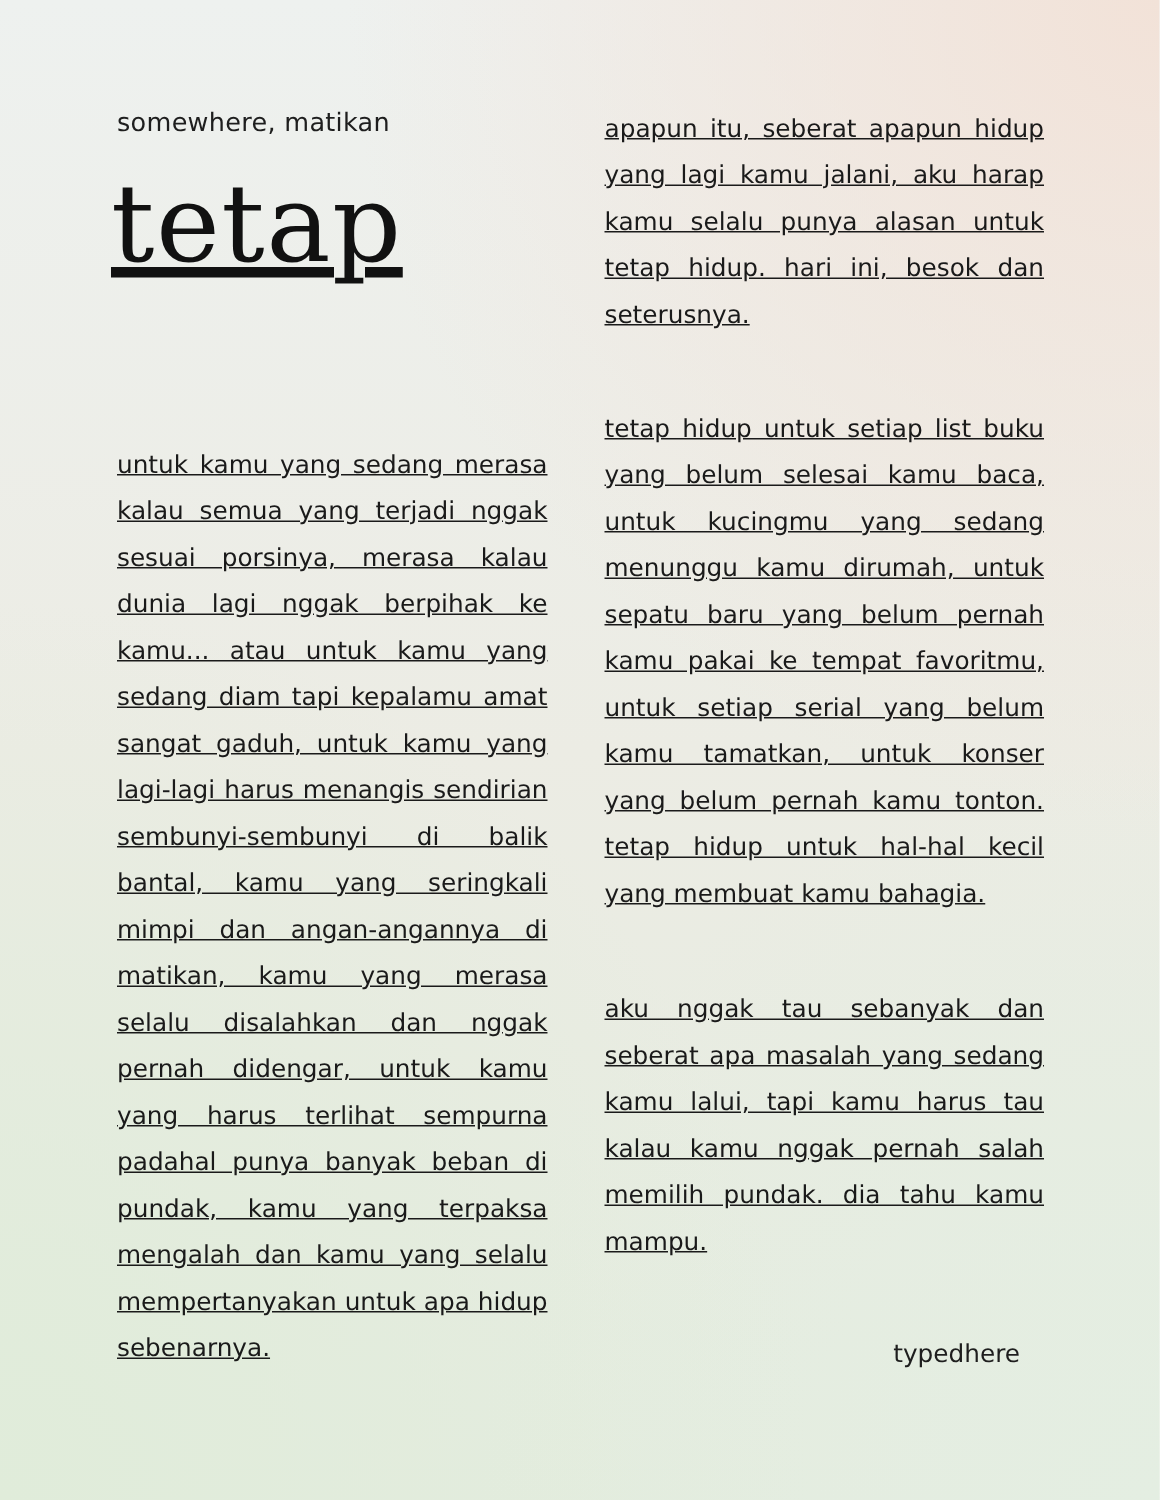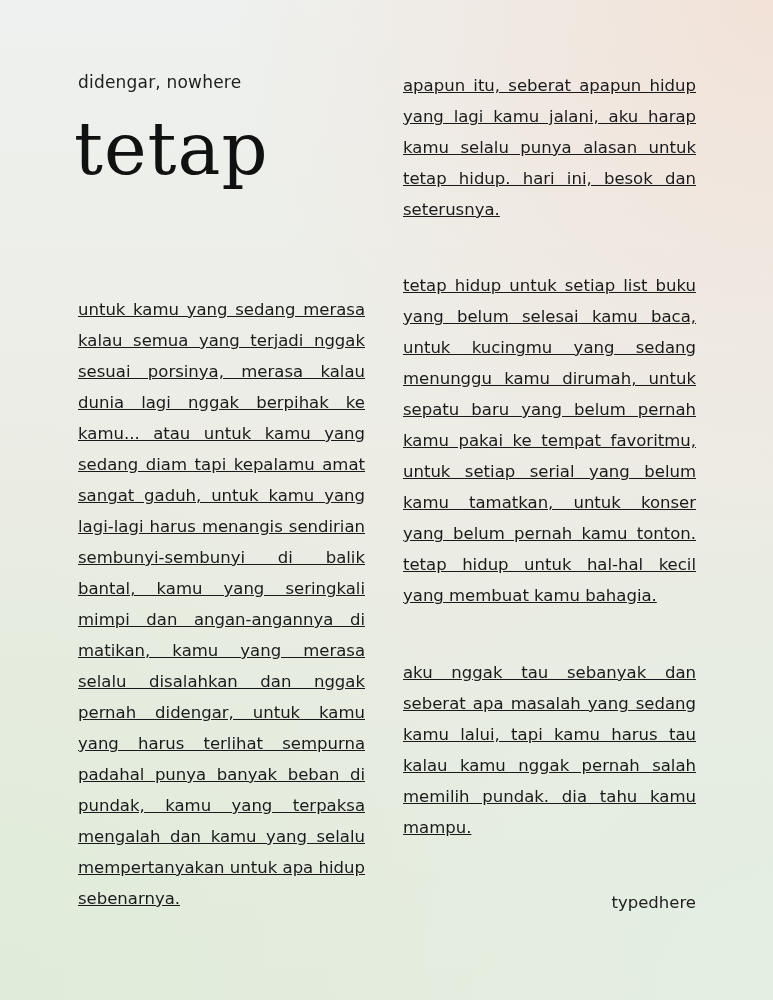--- a/index.html
+++ b/index.html
@@ -49,20 +49,21 @@
       position: absolute;
       top: 108px;
       left: -4px;
       font-family: "DejaVu Serif", serif;
       font-weight: normal;
       font-size: 72px;
       line-height: 83px;
       letter-spacing: 1px;
       color: #111;
       margin: 0;
+      text-decoration: underline;
     }
     .title span { display: block; }
     .para {
       position: absolute;
       left: 0;
       width: 100%;
       margin: 0;
       font-size: 16.5px;
       line-height: 31px;
       text-align: justify;
@@ -71,36 +72,36 @@
       word-spacing: 0px;
       text-decoration: underline;
     }
     .para-left { top: 294px; }
     .para-r1 { top: 70px; }
     .para-r2 { top: 270px; }
     .para-r3 { top: 657px; }
     .signature {
       position: absolute;
       top: 890px;
-      right: 0;
+      right: 16px;
       text-align: right;
       font-size: 16.5px;
       line-height: 26px;
       color: #1e1e1e;
       white-space: nowrap;
     }
     .signature div { display: block; }
   </style>
 </head>
 <body>
 
 <div class="page">
 
   <div class="col col-left">
-    <div class="subtitle">didengar, nowhere</div>
+    <div class="subtitle">somewhere, matikan</div>
     <h1 class="title">
       <span>tetap</span>
     </h1>
     <p class="para para-left">untuk kamu yang sedang merasa kalau semua yang terjadi nggak sesuai porsinya, merasa kalau dunia lagi nggak berpihak ke kamu... atau untuk kamu yang sedang diam tapi kepalamu amat sangat gaduh, untuk kamu yang lagi-lagi harus menangis sendirian sembunyi-sembunyi di balik bantal, kamu yang seringkali mimpi dan angan-angannya di matikan, kamu yang merasa selalu disalahkan dan nggak pernah didengar, untuk kamu yang harus terlihat sempurna padahal punya banyak beban di pundak, kamu yang terpaksa mengalah dan kamu yang selalu mempertanyakan untuk apa hidup sebenarnya.</p>
   </div>
 
   <div class="col col-right">
     <p class="para para-r1">apapun itu, seberat apapun hidup yang lagi kamu jalani, aku harap kamu selalu punya alasan untuk tetap hidup. hari ini, besok dan seterusnya.</p>
     <p class="para para-r2">tetap hidup untuk setiap list buku yang belum selesai kamu baca, untuk kucingmu yang sedang menunggu kamu dirumah, untuk sepatu baru yang belum pernah kamu pakai ke tempat favoritmu, untuk setiap serial yang belum kamu tamatkan, untuk konser yang belum pernah kamu tonton. tetap hidup untuk hal-hal kecil yang membuat kamu bahagia.</p>
     <p class="para para-r3">aku nggak tau sebanyak dan seberat apa masalah yang sedang kamu lalui, tapi kamu harus tau kalau kamu nggak pernah salah memilih pundak. dia tahu kamu mampu.</p>

